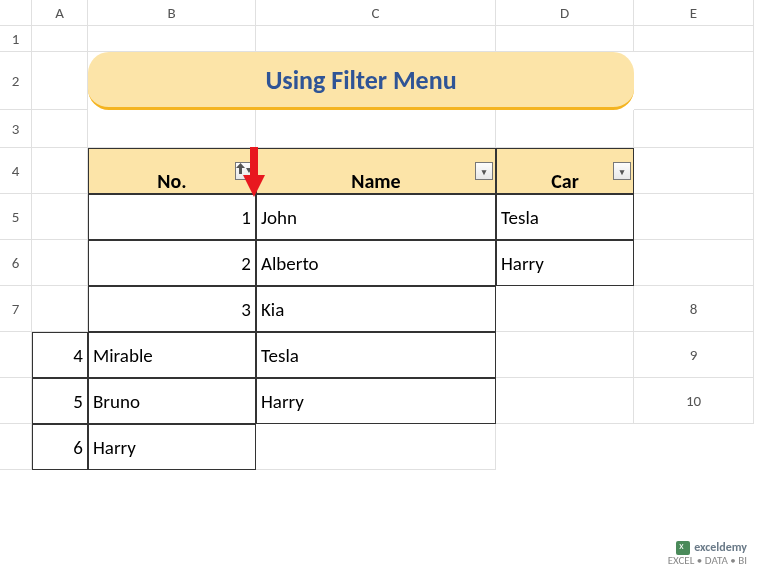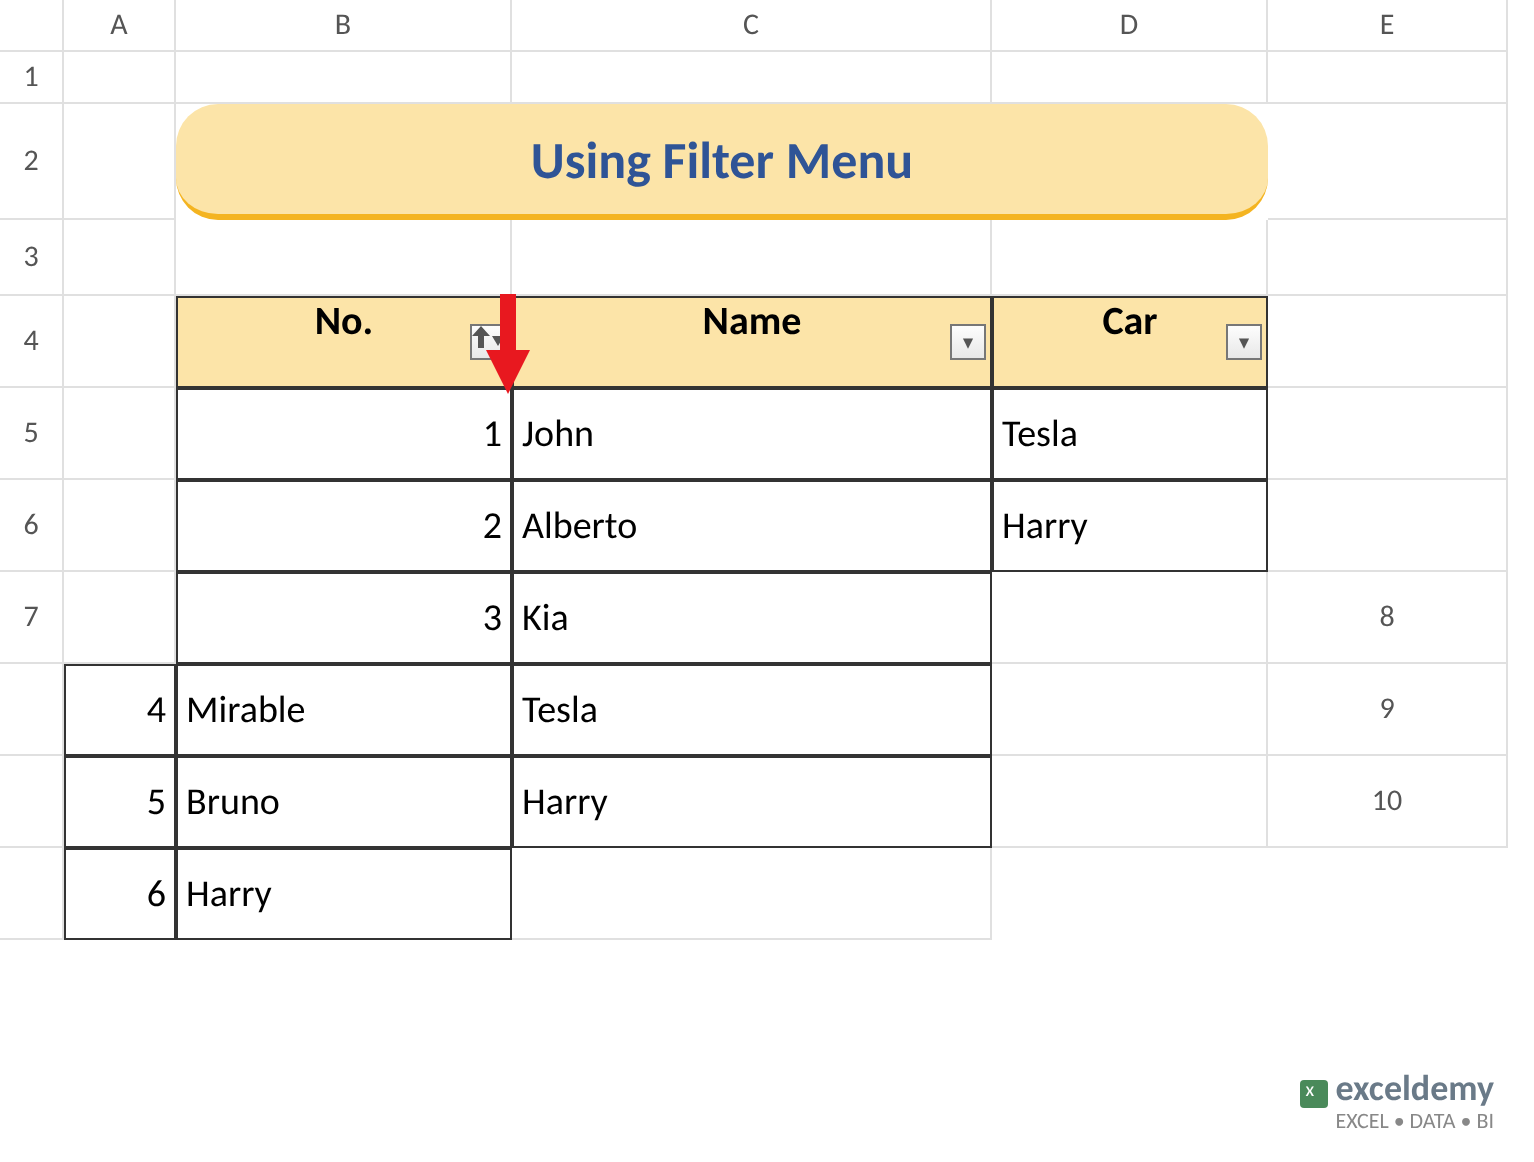--- a/index.html
+++ b/index.html
@@ -56,21 +56,21 @@
       justify-content: center;
       border-radius: 21px;
     }
     .filter-header {
       background: #FCE4A8;
       border: 1px solid #333;
       font-size: 20px;
       font-weight: bold;
       color: #000;
       display: flex;
-      align-items: flex-start;
+      align-items: flex-end;
       justify-content: center;
       position: relative;
     }
     .filter-btn {
       position: absolute;
       right: 2px;
       top: 50%;
       transform: translateY(-50%);
       width: 18px;
       height: 18px;
@@ -103,21 +103,21 @@
     .watermark {
       position: absolute;
       right: 20px;
       bottom: 14px;
       font-size: 11px;
       color: #888;
       text-align: right;
       line-height: 1.1;
     }
     .watermark .brand {
-      font-size: 18px;
+      font-size: 12px;
       font-weight: bold;
       color: #6a7a88;
     }
     .watermark .icon {
       display: inline-block;
       width: 14px;
       height: 14px;
       background: #4a8a5a;
       border-radius: 2px;
       vertical-align: middle;

